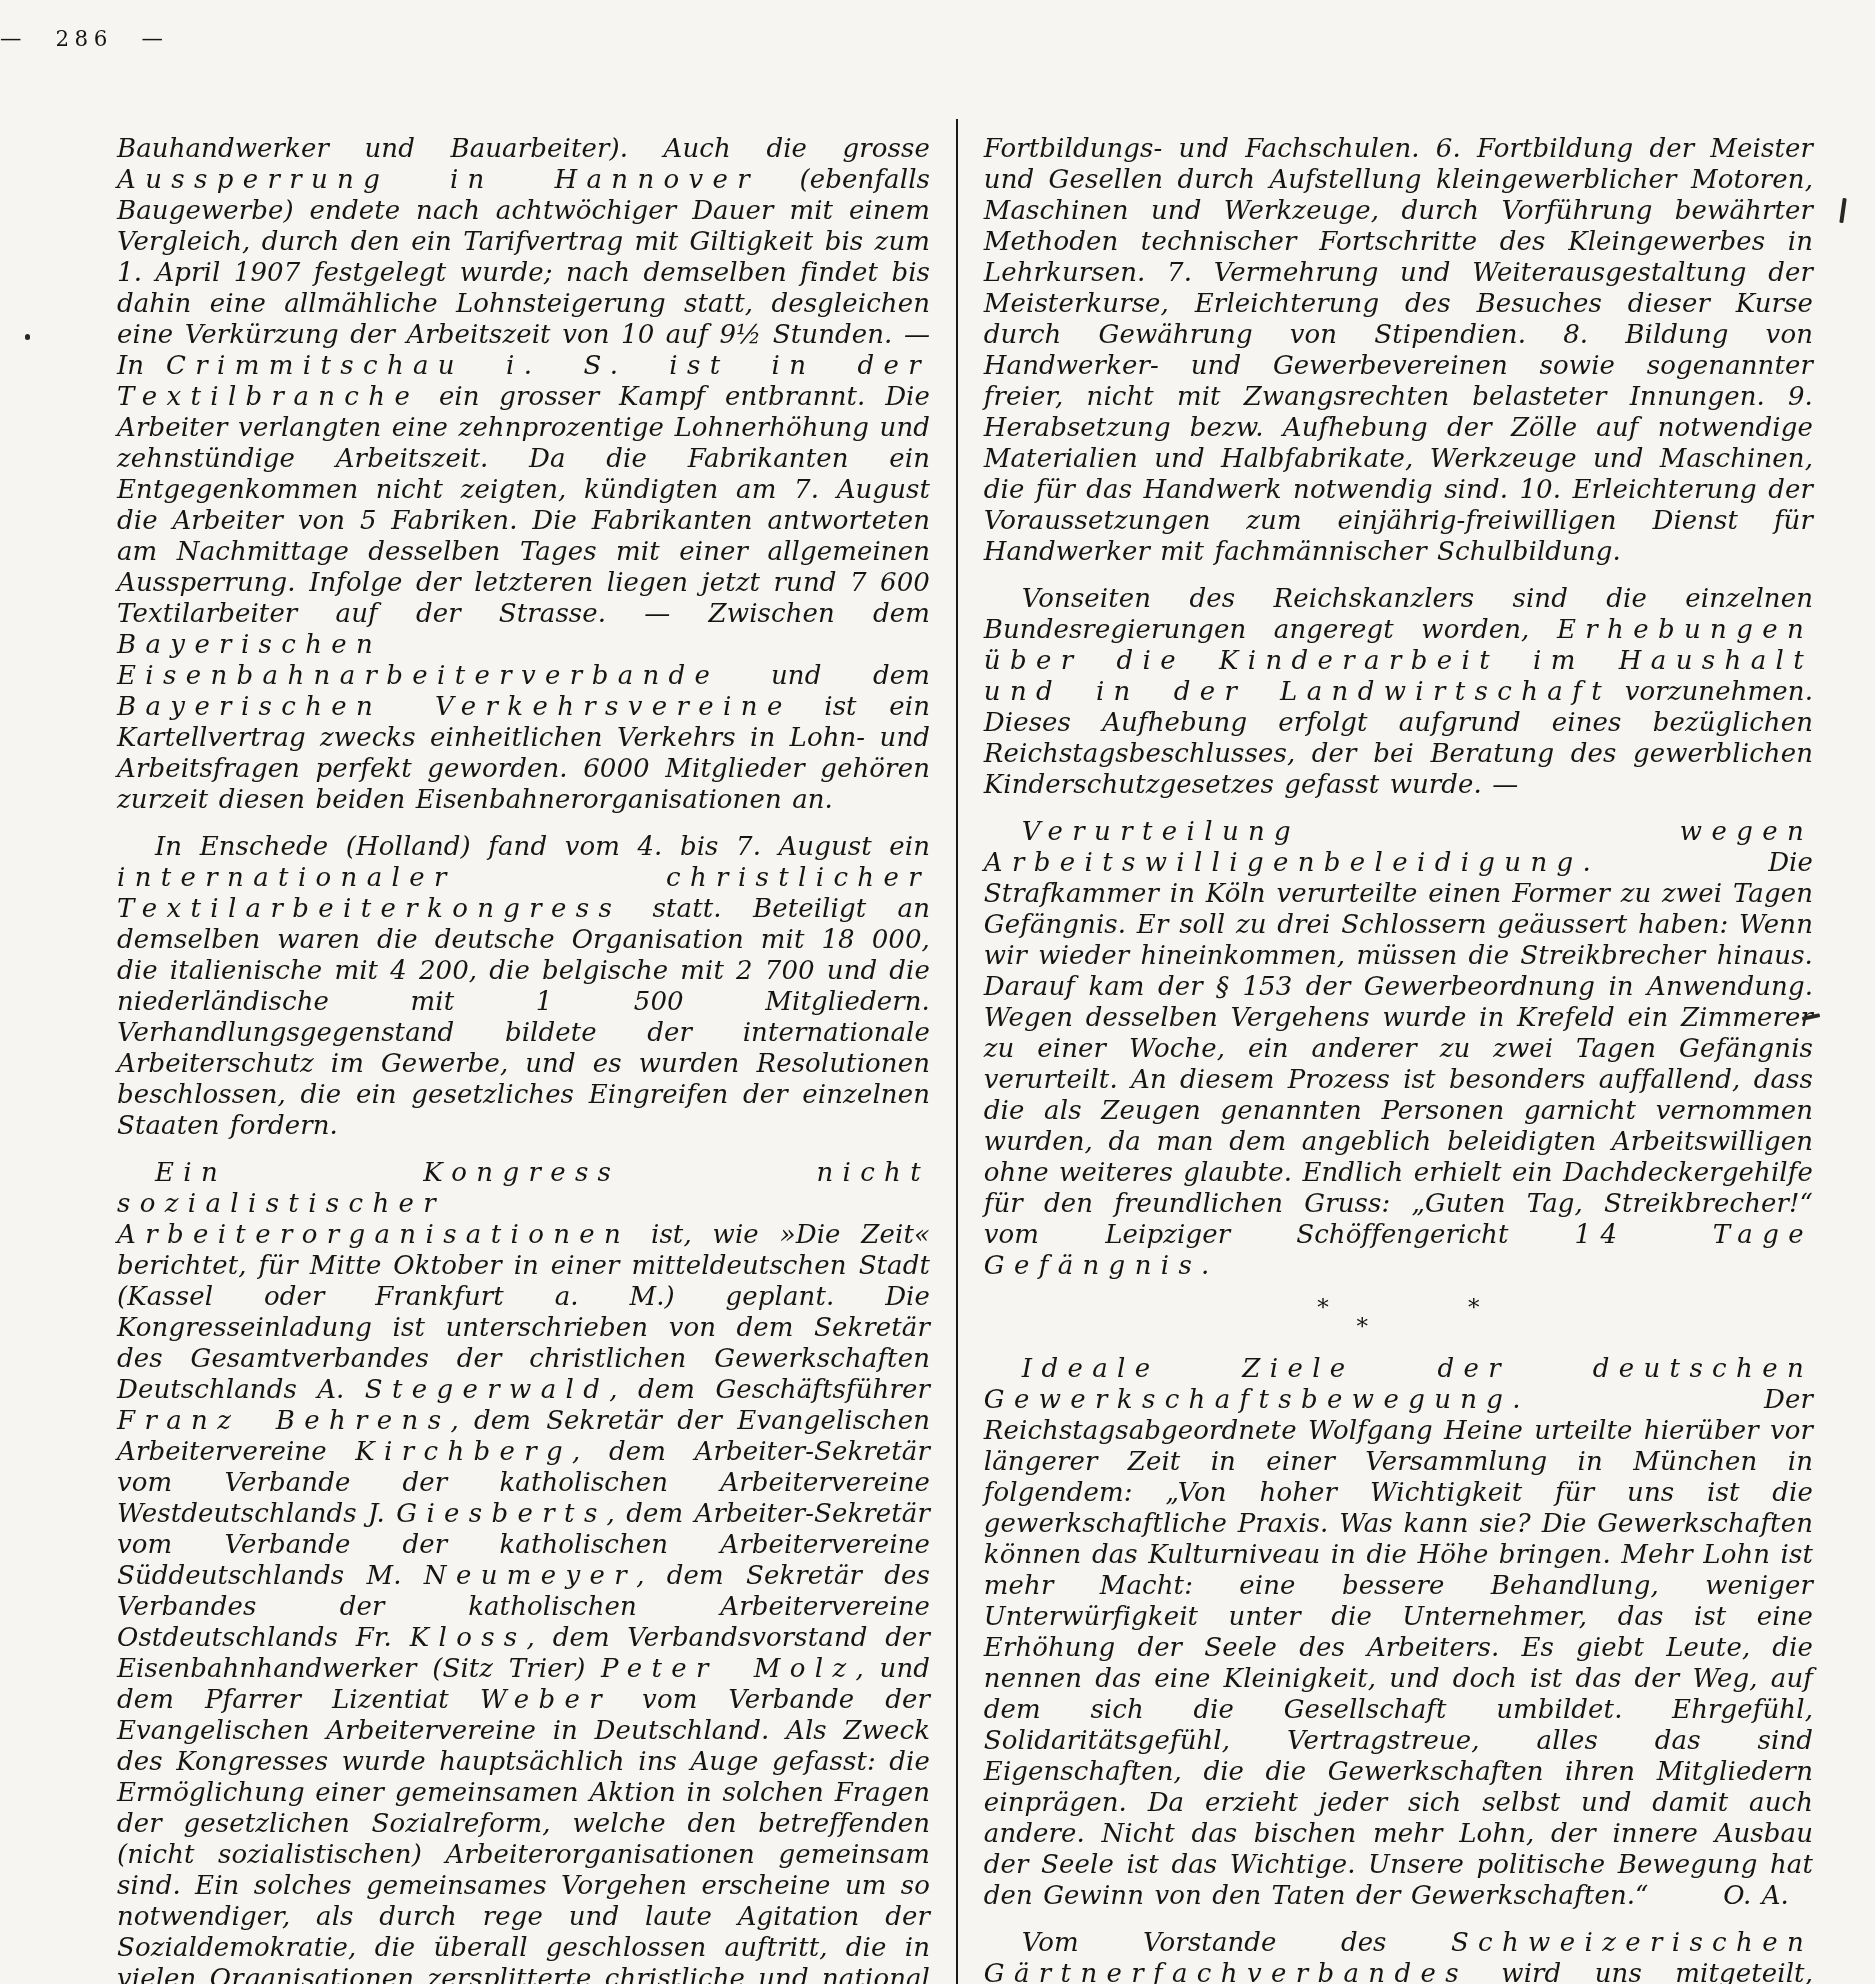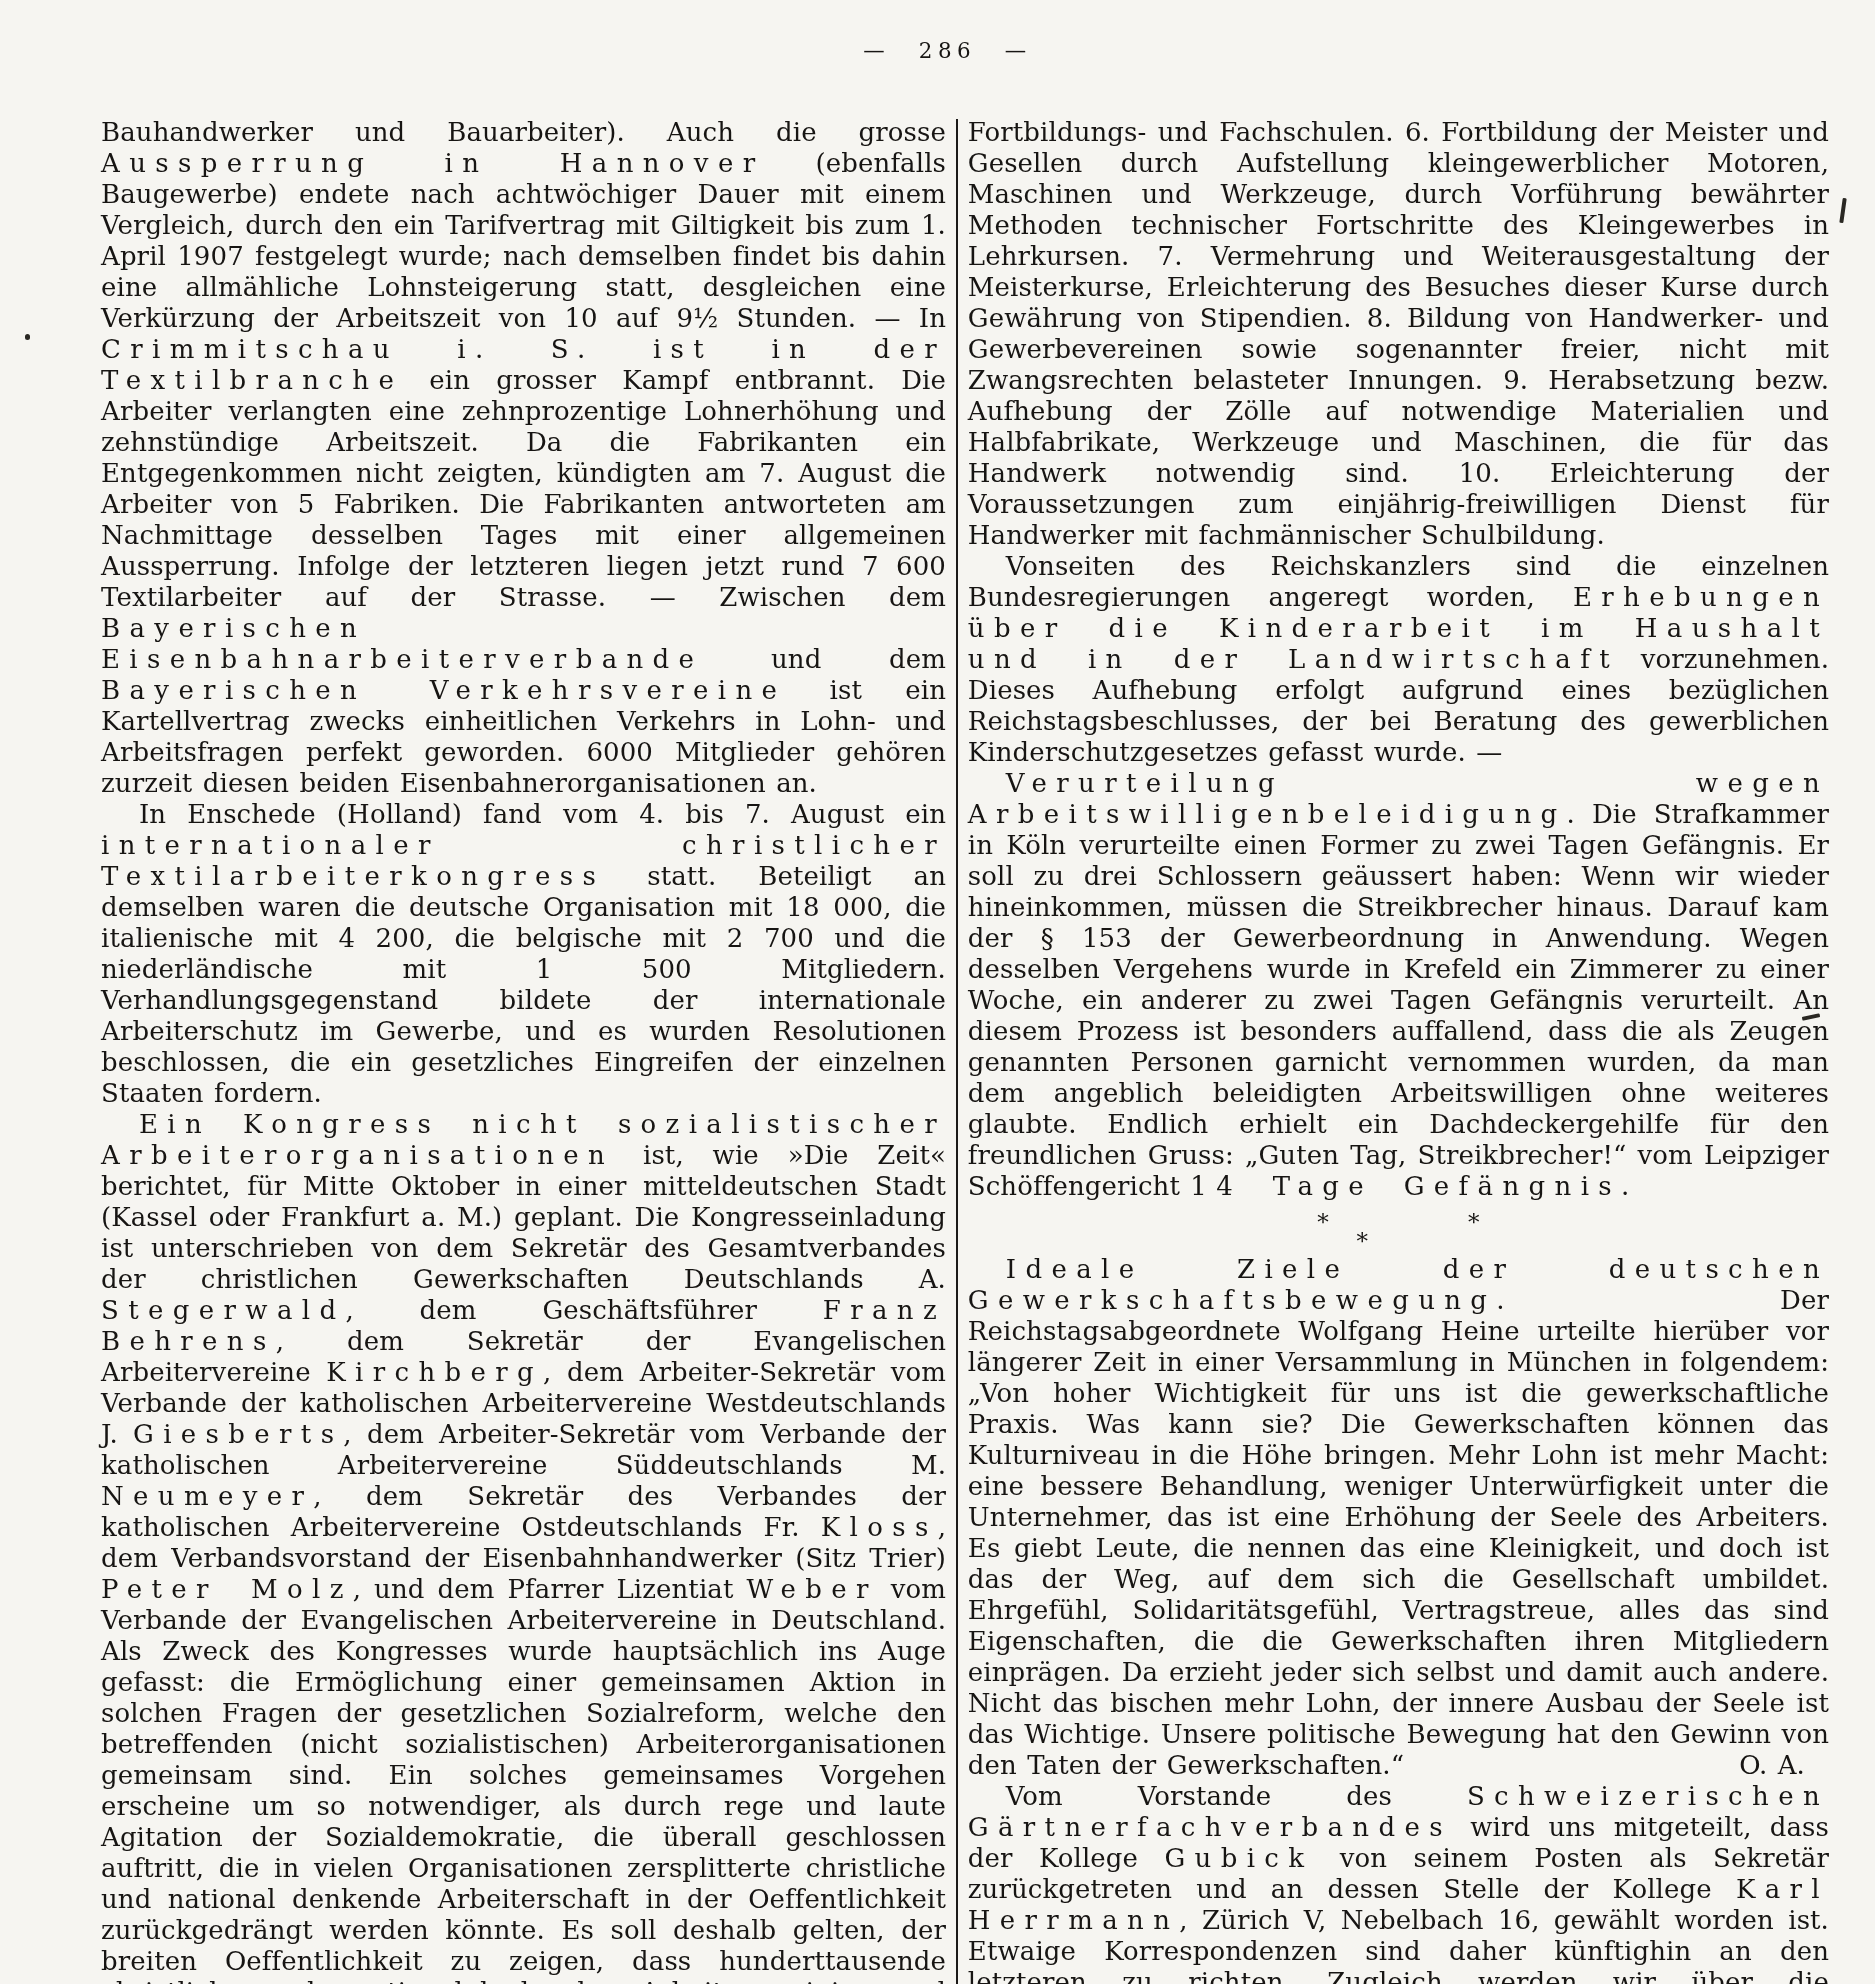--- a/index.html
+++ b/index.html
@@ -9,27 +9,26 @@
     width:1876px;
     height:2673px;
     margin:0 auto;
     background:var(--paper,#f6f5f1);
     color:var(--ink,#171513);
     font-family:"DejaVu Serif", serif;
     overflow:hidden;
   }
   .page-number{
     position:absolute;
-    top:38px; left:0; right:0;
-    text-align:center;
+    top:26px; left:0; right:0;
+    text-align:left;
     font-size:21.4px;
     letter-spacing:5.6px;
     word-spacing:16px;
     font-weight:normal;
-    padding-left:19px;
   }
   .columns{
     position:absolute;
     top:117px;
     left:101px;
     right:47px;
     display:flex;
     align-items:stretch;
   }
   .col{
@@ -40,21 +39,21 @@
     word-spacing:2px;
   }
   .col-left{width:845px;flex:0 0 auto;}
   .col-right{flex:1 1 auto;min-width:0;}
   .column-rule{
     flex:0 0 auto;
     width:2px;
     background:#1c1a18;
     margin:2.4px 10.3px 48px 9.5px;
   }
-  .para{margin:0;}
+  .para{margin:16px;font-style:italic;}
   .para.indent{text-indent:38px;}
   .sperr{letter-spacing:0.36em;word-spacing:0.5em;}
   .signature{float:right;padding-right:24px;}
   .section-heading{
     margin:29px 0 14.3px 0;
     text-align:center;
     font-size:52px;
     line-height:60px;
     font-weight:bold;
     letter-spacing:1.6px;

